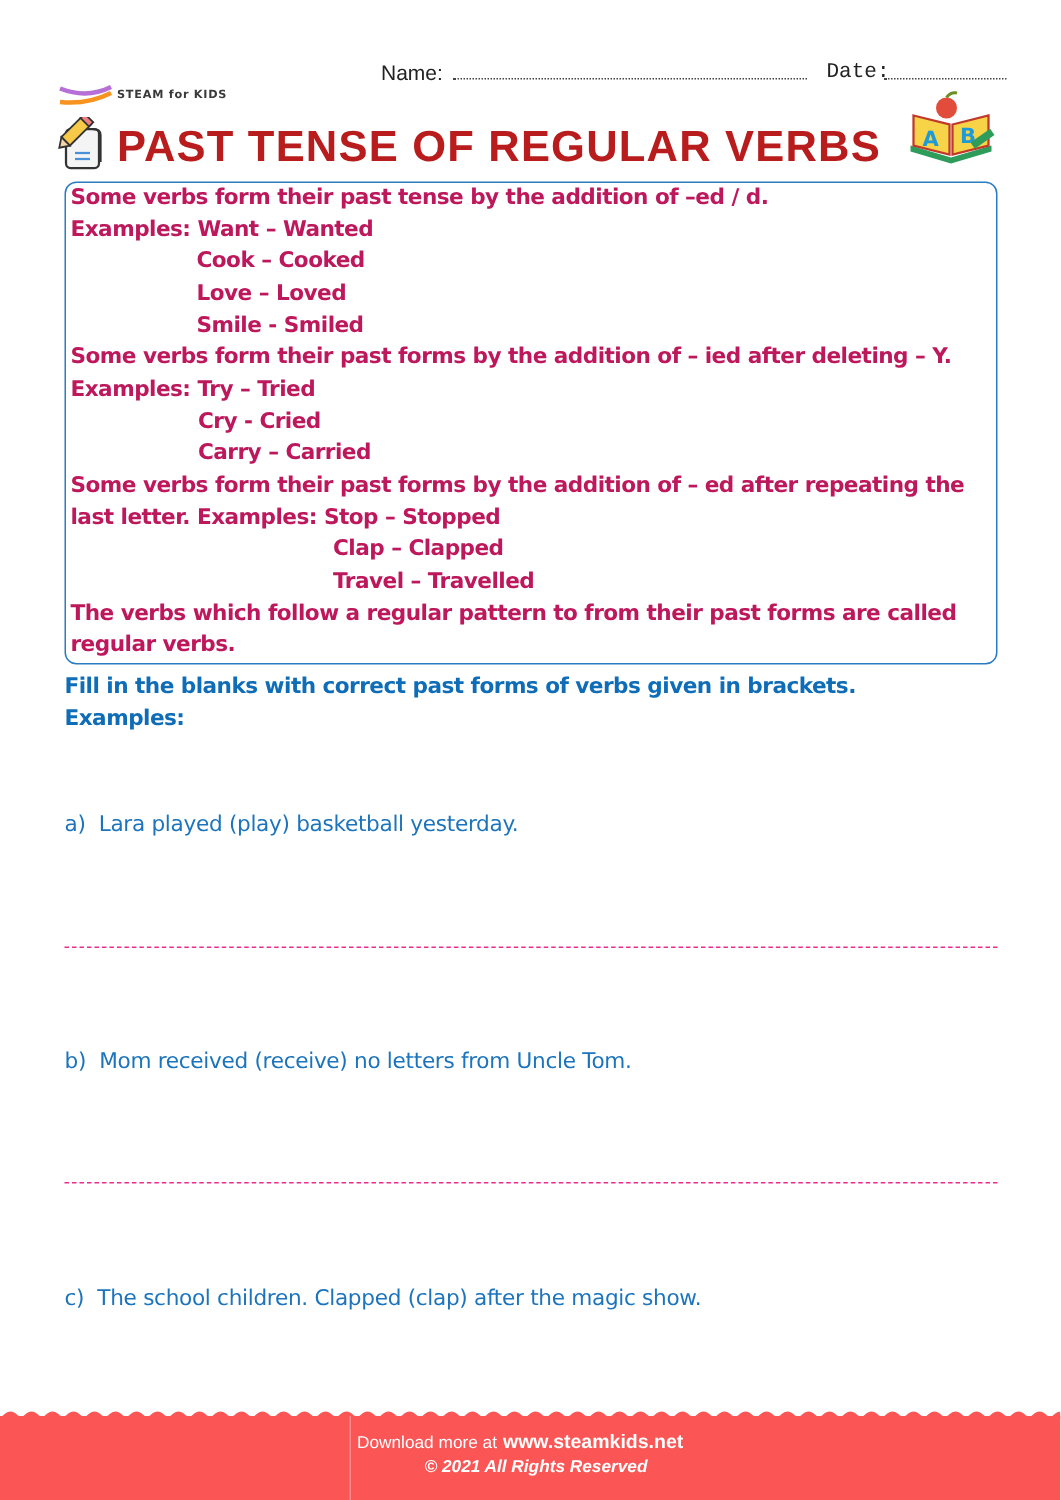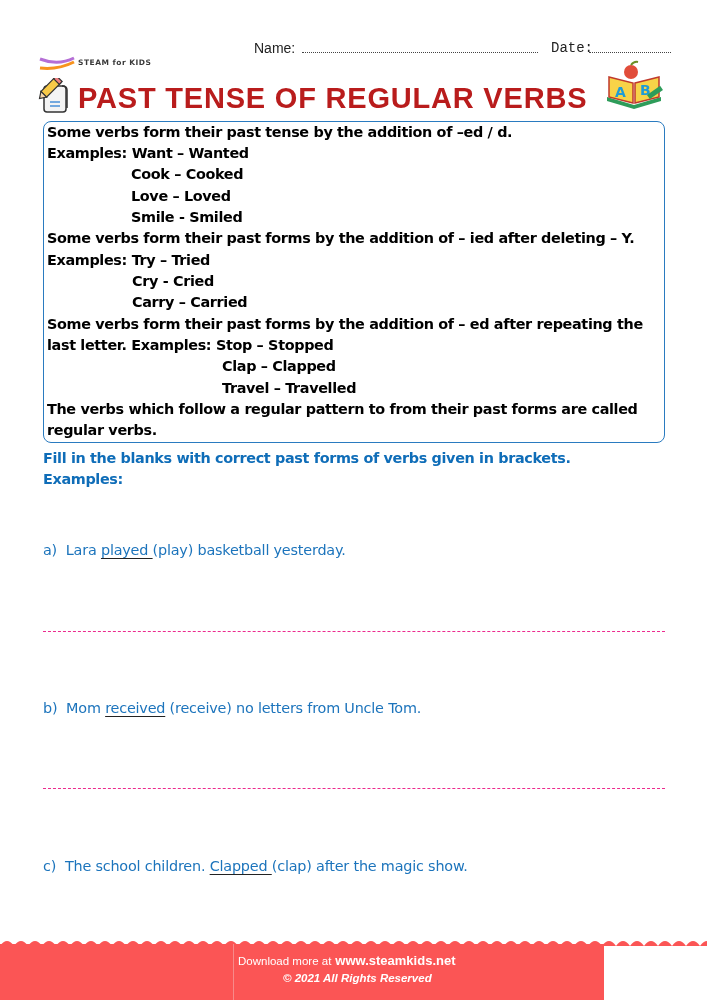--- a/index.html
+++ b/index.html
@@ -15,29 +15,29 @@
   .name-field { position: absolute; left: 254px; top: 40px; font-family: "Liberation Sans", sans-serif; font-size: 14px; color: #222; }
   .name-line { position: absolute; left: 302px; top: 52px; width: 236px; border-bottom: 1px dotted #444; }
   .date-field { position: absolute; left: 551px; top: 40px; font-family: Liberation Mono, monospace; font-size: 14px; color: #222; }
   .date-line { position: absolute; left: 589px; top: 52px; width: 82px; border-bottom: 1px dotted #444; }
 
   .title-icon { position: absolute; left: 36px; top: 78px; width: 36px; height: 36px; }
   .title { position: absolute; left: 78px; top: 82px; font-family: "Liberation Sans", sans-serif; font-weight: bold; font-size: 29px; color: #b91c1c; letter-spacing: 0.8px; white-space: nowrap; }
   .book-icon { position: absolute; left: 603px; top: 59px; width: 62px; height: 52px; }
 
   .rule-box { position: absolute; left: 43px; top: 121px; width: 622px; height: 322px; border: 1.5px solid #2a7bc0; border-radius: 8px; }
-  .rule-line { position: absolute; left: 47px; font-family: "DejaVu Sans", sans-serif; font-weight: bold; font-size: 14.4px; color: #000000; white-space: nowrap; letter-spacing: -0.35px; }
+  .rule-line { position: absolute; left: 47px; font-family: "DejaVu Sans", sans-serif; font-weight: bold; font-size: 14.4px; color: #be185d; white-space: nowrap; letter-spacing: -0.35px; }
 
   .instr { position: absolute; left: 43px; font-family: "DejaVu Sans", sans-serif; font-weight: bold; font-size: 14.4px; color: #0f6db8; white-space: nowrap; letter-spacing: -0.35px; }
 
   .q { position: absolute; left: 43px; font-family: "DejaVu Sans", sans-serif; font-size: 14.4px; color: #1c74bc; white-space: nowrap; letter-spacing: -0.2px; }
-  .q .ans { color: #1c74bc; text-decoration: underline; text-decoration-color: #222; text-underline-offset: 3px; text-align: right; }
+  .q .ans { color: #1c74bc; text-decoration-color: #222; text-underline-offset: 3px; text-align: right; }
   .dash-line { position: absolute; left: 43px; width: 622px; border-bottom: 1.3px dashed #ec2b8e; }
 
-  .footer { position: absolute; left: 0; top: 944px; width: 604px; height: 56px; background: #fb5555; }
+  .footer { position: absolute; left: 0; top: 944px; width: 707px; height: 56px; background: #fb5555; }
   .scallop { position: absolute; left: 0; top: -6px; width: 707px; height: 8px; }
   .footer-divider { position: absolute; left: 233px; top: 0; width: 1px; height: 56px; background: #f78a8a; }
   .footer-line1 { position: absolute; left: 238px; top: 9px; color: #fff; font-family: "Liberation Sans", sans-serif; font-size: 11.5px; white-space: nowrap; }
   .footer-line1 b { font-size: 13px; margin-left: 4px; }
   .footer-line2 { position: absolute; left: 283px; top: 28px; color: #fff; font-family: "Liberation Sans", sans-serif; font-style: italic; font-size: 11.5px; white-space: nowrap; font-weight: bold; }
 </style>
 </head>
 <body>
 
 <div class="logo">

